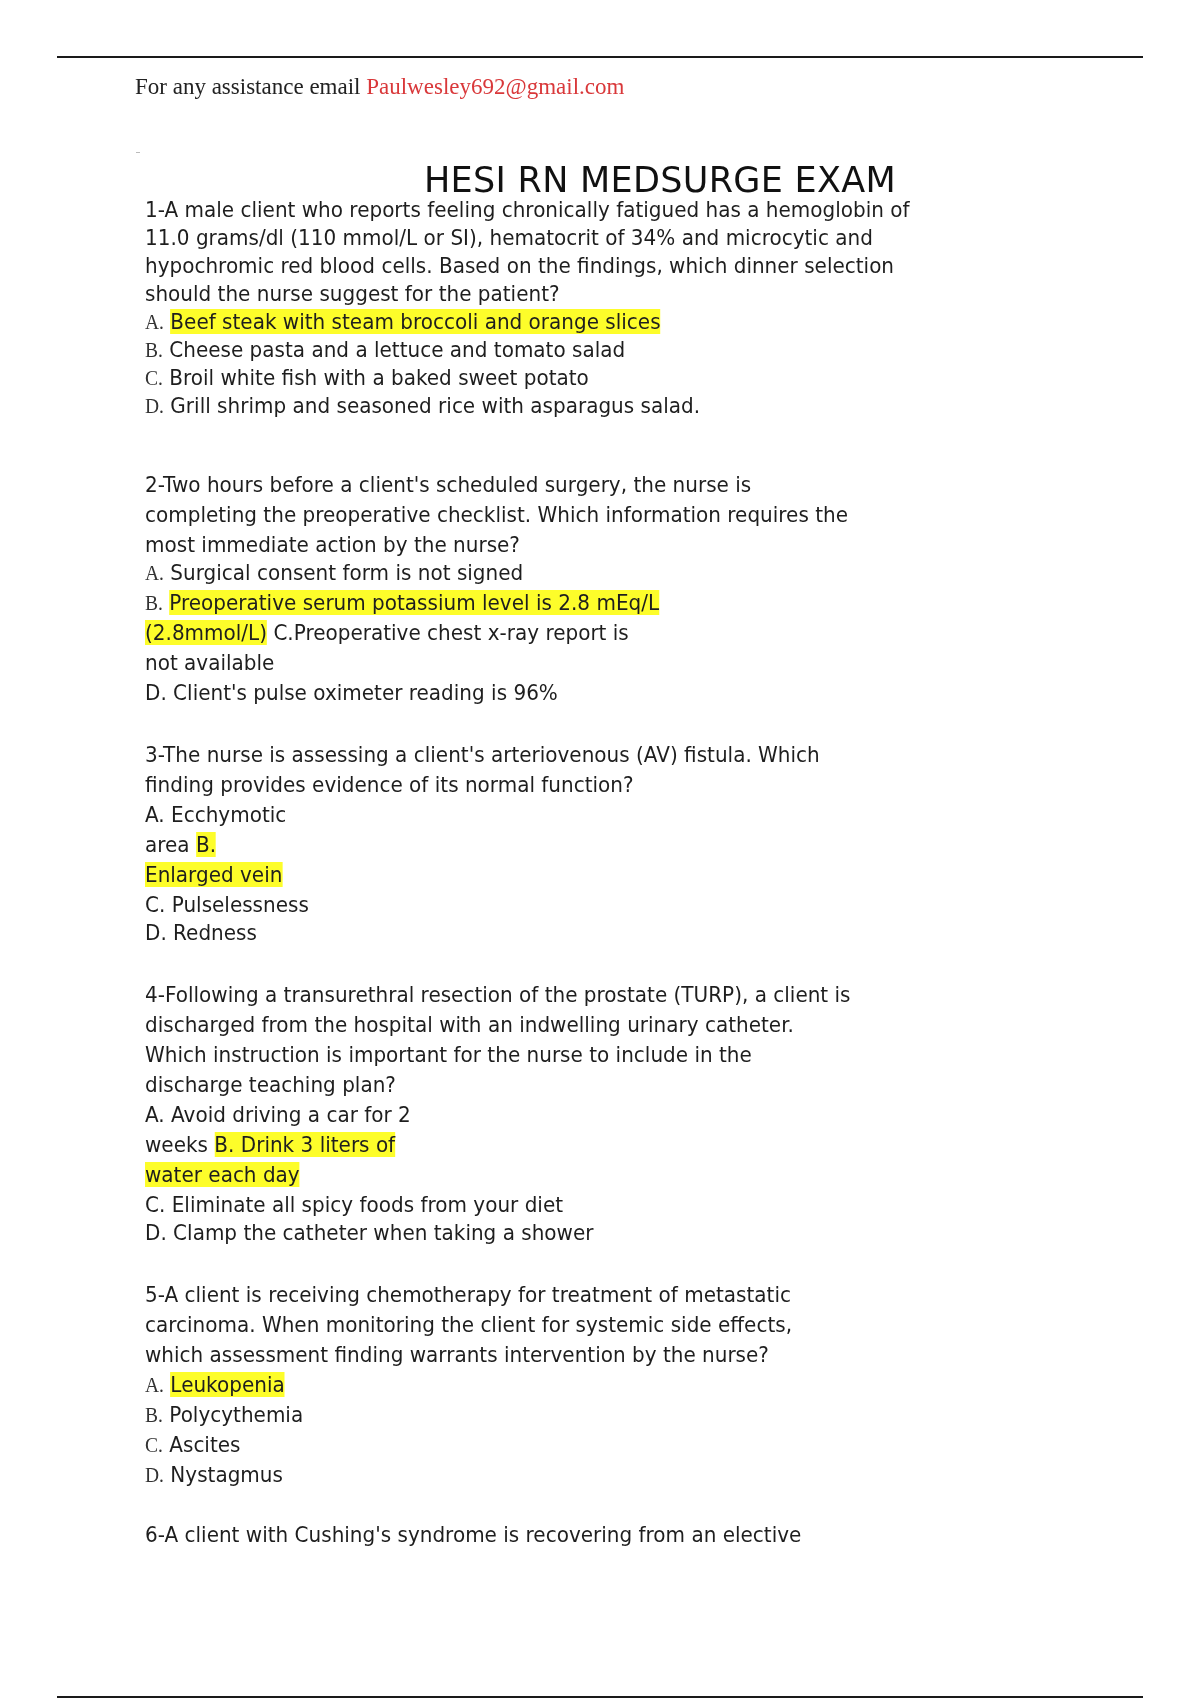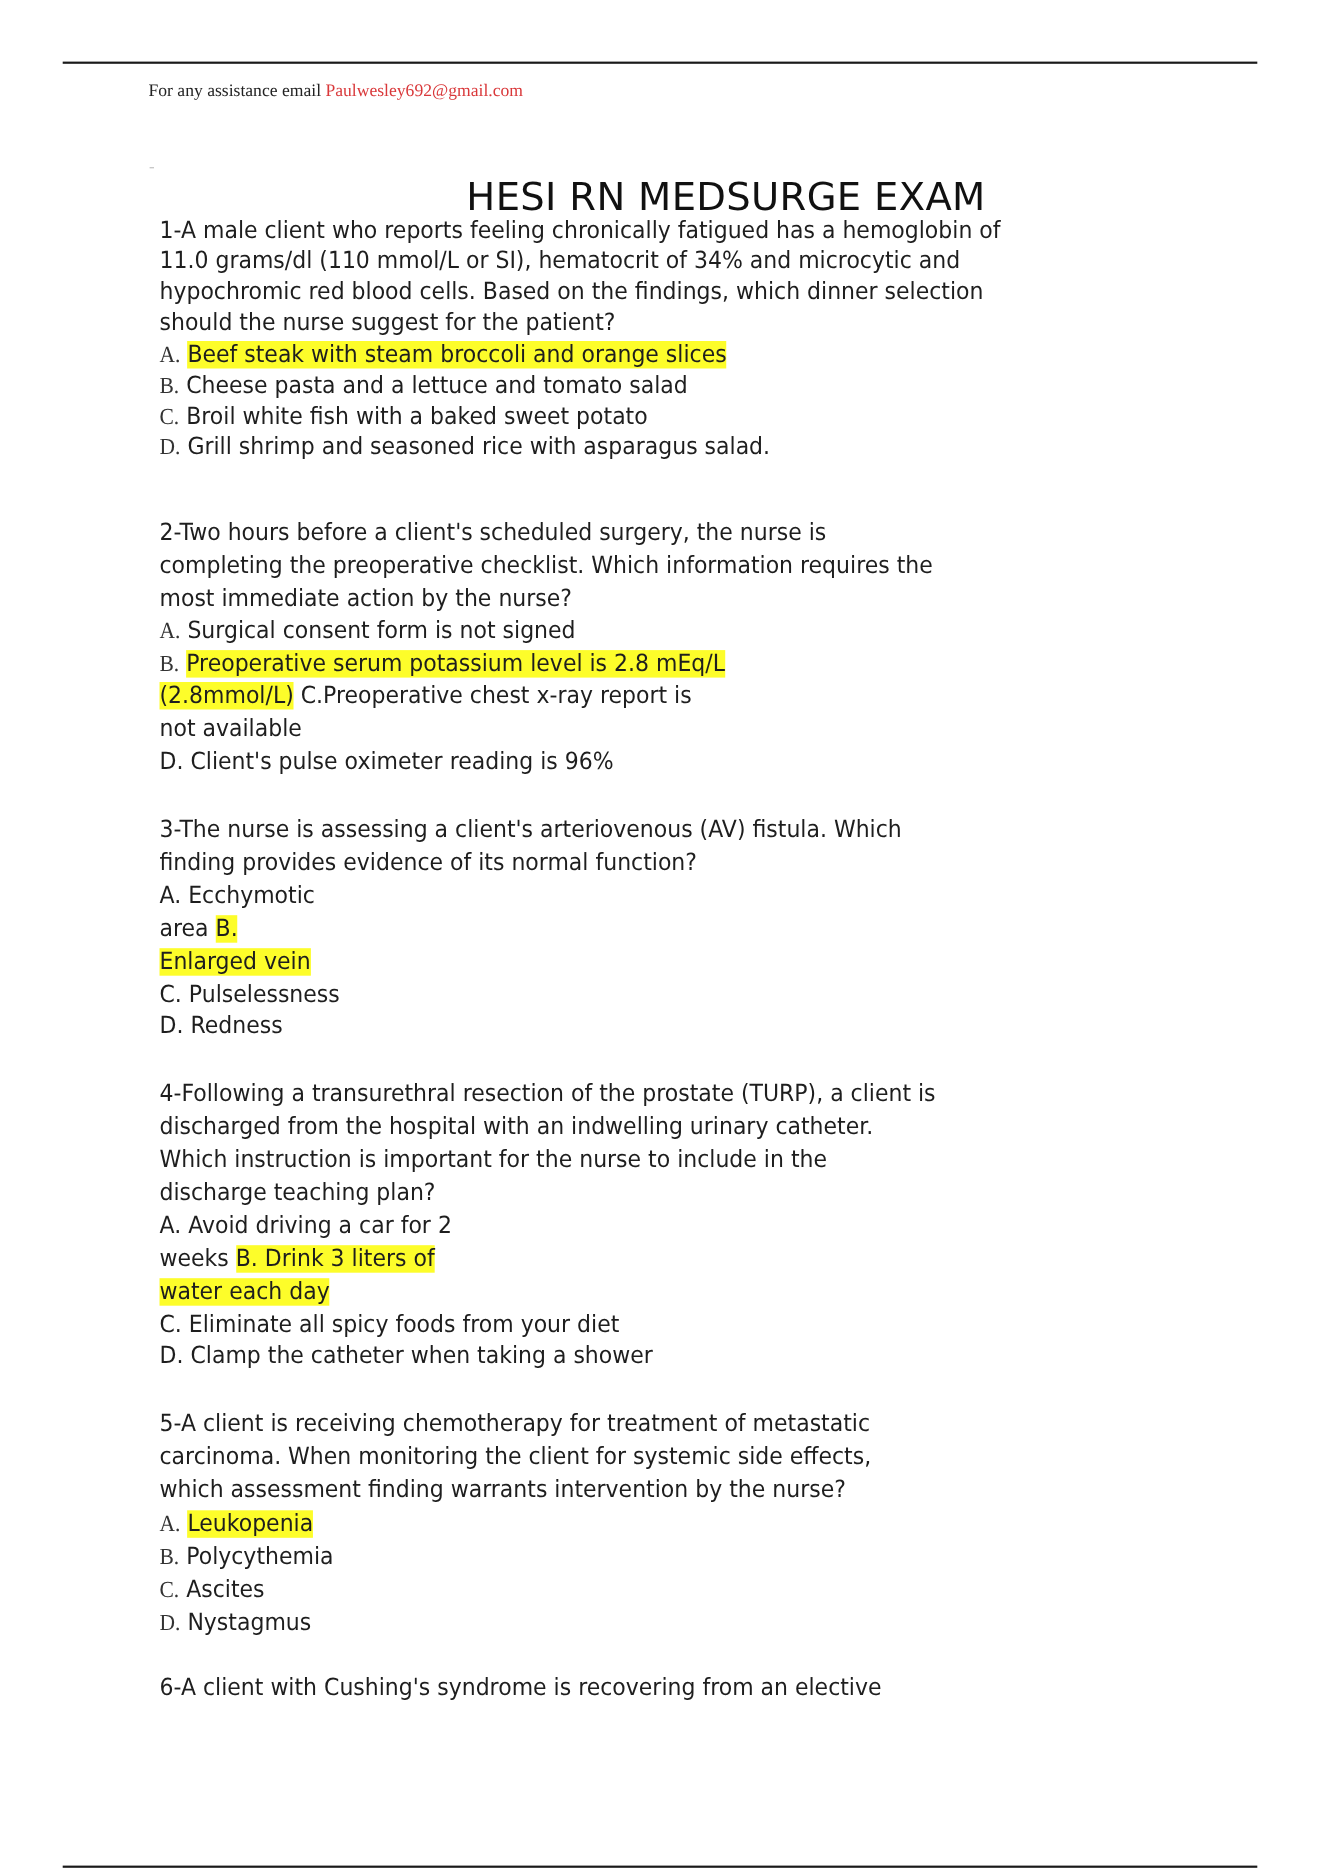--- a/index.html
+++ b/index.html
@@ -3,21 +3,21 @@
   <meta charset="utf-8">
   <style>
     html, body { margin: 0; padding: 0; background: #ffffff; }
     body { width: 1200px; height: 1700px; position: relative; overflow: hidden; }
     .rule { position: absolute; left: 57px; width: 1086px; height: 2px; background: #1a1a1a; }
     .rule.top { top: 56px; }
     .rule.bottom { top: 1696px; }
     .header-line {
       position: absolute; left: 135px; top: 74px;
       font-family: "Liberation Serif", "DejaVu Serif", serif;
-      font-size: 16px; color: #222; white-space: nowrap;
+      font-size: 23px; color: #222; white-space: nowrap;
     }
     .header-line .email { color: #d9383a; }
     .tiny-mark { position: absolute; left: 136px; top: 152px; width: 4px; height: 1px; background: #bbb; }
     .title {
       position: absolute; left: 0; width: 1320px; top: 160px; text-align: center;
       font-family: "DejaVu Sans", "Liberation Sans", sans-serif;
       font-size: 35px; color: #111; letter-spacing: 0.3px; white-space: nowrap;
     }
     .ln {
       position: absolute; left: 145px;

